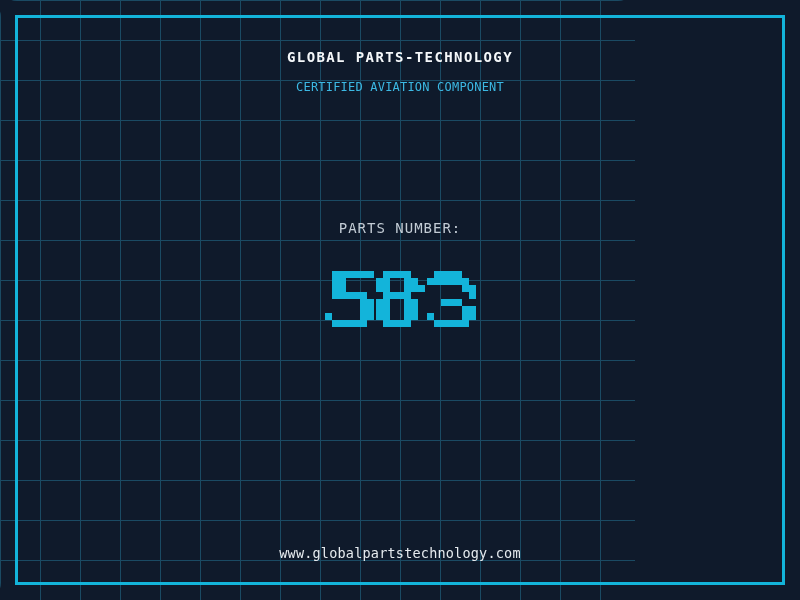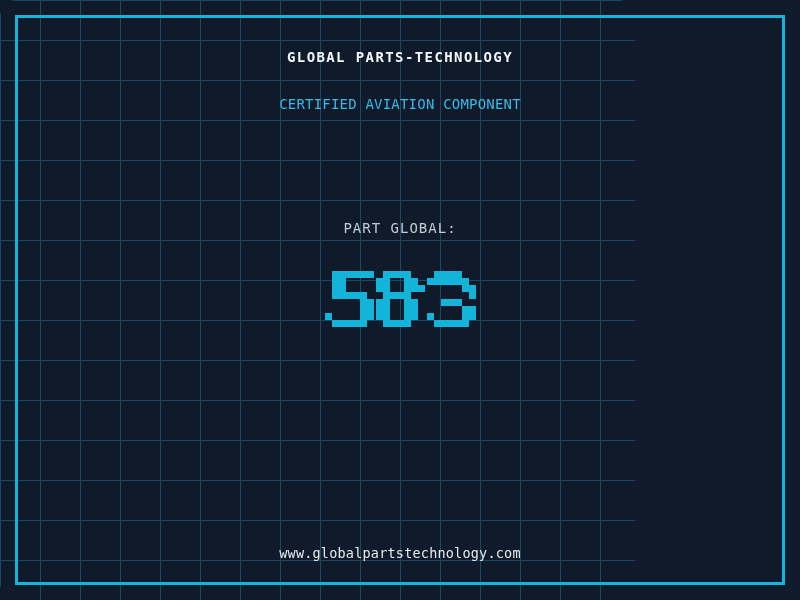--- a/index.html
+++ b/index.html
@@ -31,21 +31,21 @@
     border:3px solid var(--accent);
     box-sizing:border-box;
     pointer-events:none;
   }
   .txt{position:absolute;left:0;width:800px;text-align:center;white-space:pre;}
   .title{
     top:49px;font-size:14px;font-weight:bold;letter-spacing:1.4px;
     color:var(--title);
   }
   .subtitle{
-    top:96px;font-size:14px;letter-spacing:0.2px;
+    top:80px;font-size:12px;letter-spacing:0.2px;
     color:var(--subtitle);
   }
   .part-label{
     top:220px;font-size:14px;letter-spacing:1px;
     color:var(--label);
   }
   .part-digits{
     position:absolute;top:271px;left:0;width:800px;height:56px;
     display:flex;justify-content:center;align-items:flex-start;gap:2px;
     color:var(--accent);
@@ -59,21 +59,21 @@
 </head>
 <body>
 
 <div class="screen">
   <div class="frame"></div>
 
   <div class="txt title">GLOBAL PARTS-TECHNOLOGY</div>
 
   <div class="txt subtitle">CERTIFIED AVIATION COMPONENT</div>
 
-  <div class="txt part-label">PART GLOBAL:</div>
+  <div class="txt part-label">PARTS NUMBER:</div>
 
   <div class="part-digits" id="digits">
       <svg width="49" height="56">
         <rect x="7" y="0" width="7" height="7" fill="currentColor"></rect>
         <rect x="14" y="0" width="7" height="7" fill="currentColor"></rect>
         <rect x="21" y="0" width="7" height="7" fill="currentColor"></rect>
         <rect x="28" y="0" width="7" height="7" fill="currentColor"></rect>
         <rect x="35" y="0" width="7" height="7" fill="currentColor"></rect>
         <rect x="42" y="0" width="7" height="7" fill="currentColor"></rect>
         <rect x="7" y="7" width="7" height="7" fill="currentColor"></rect>

